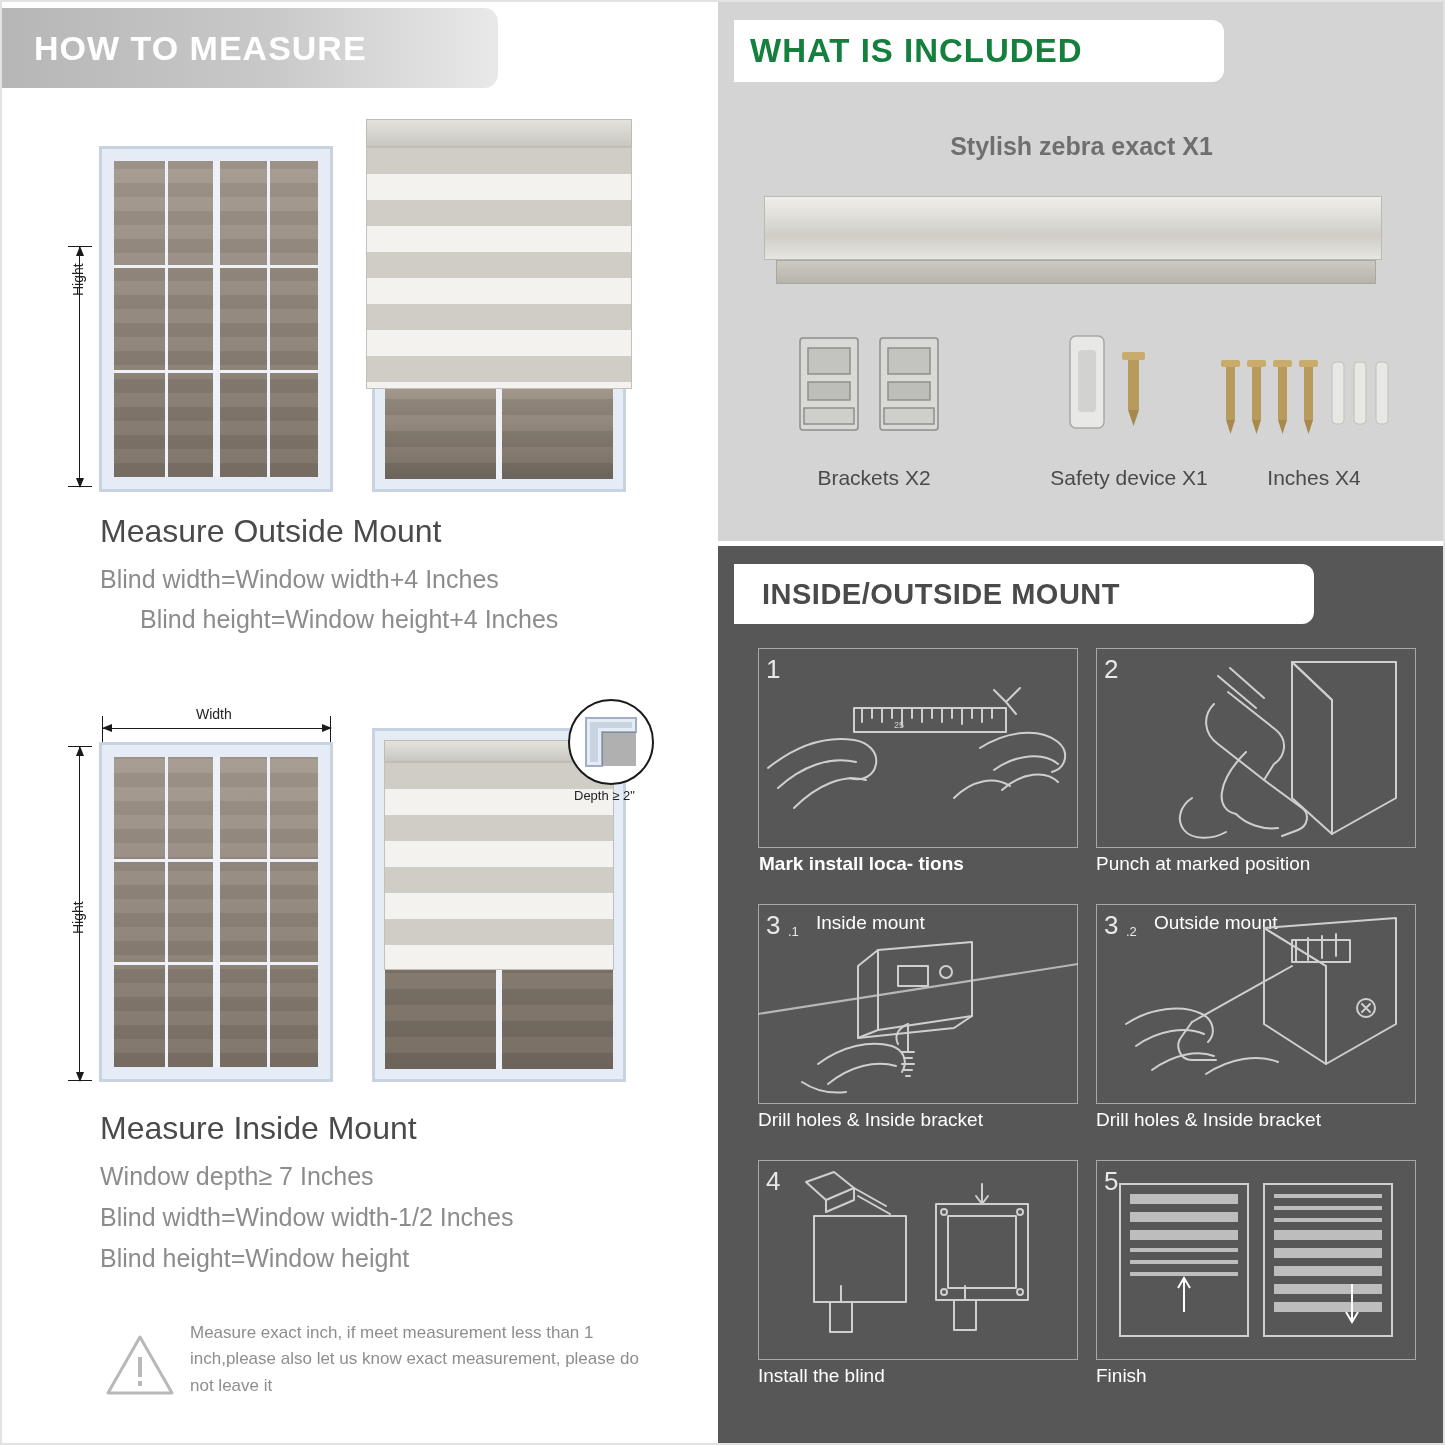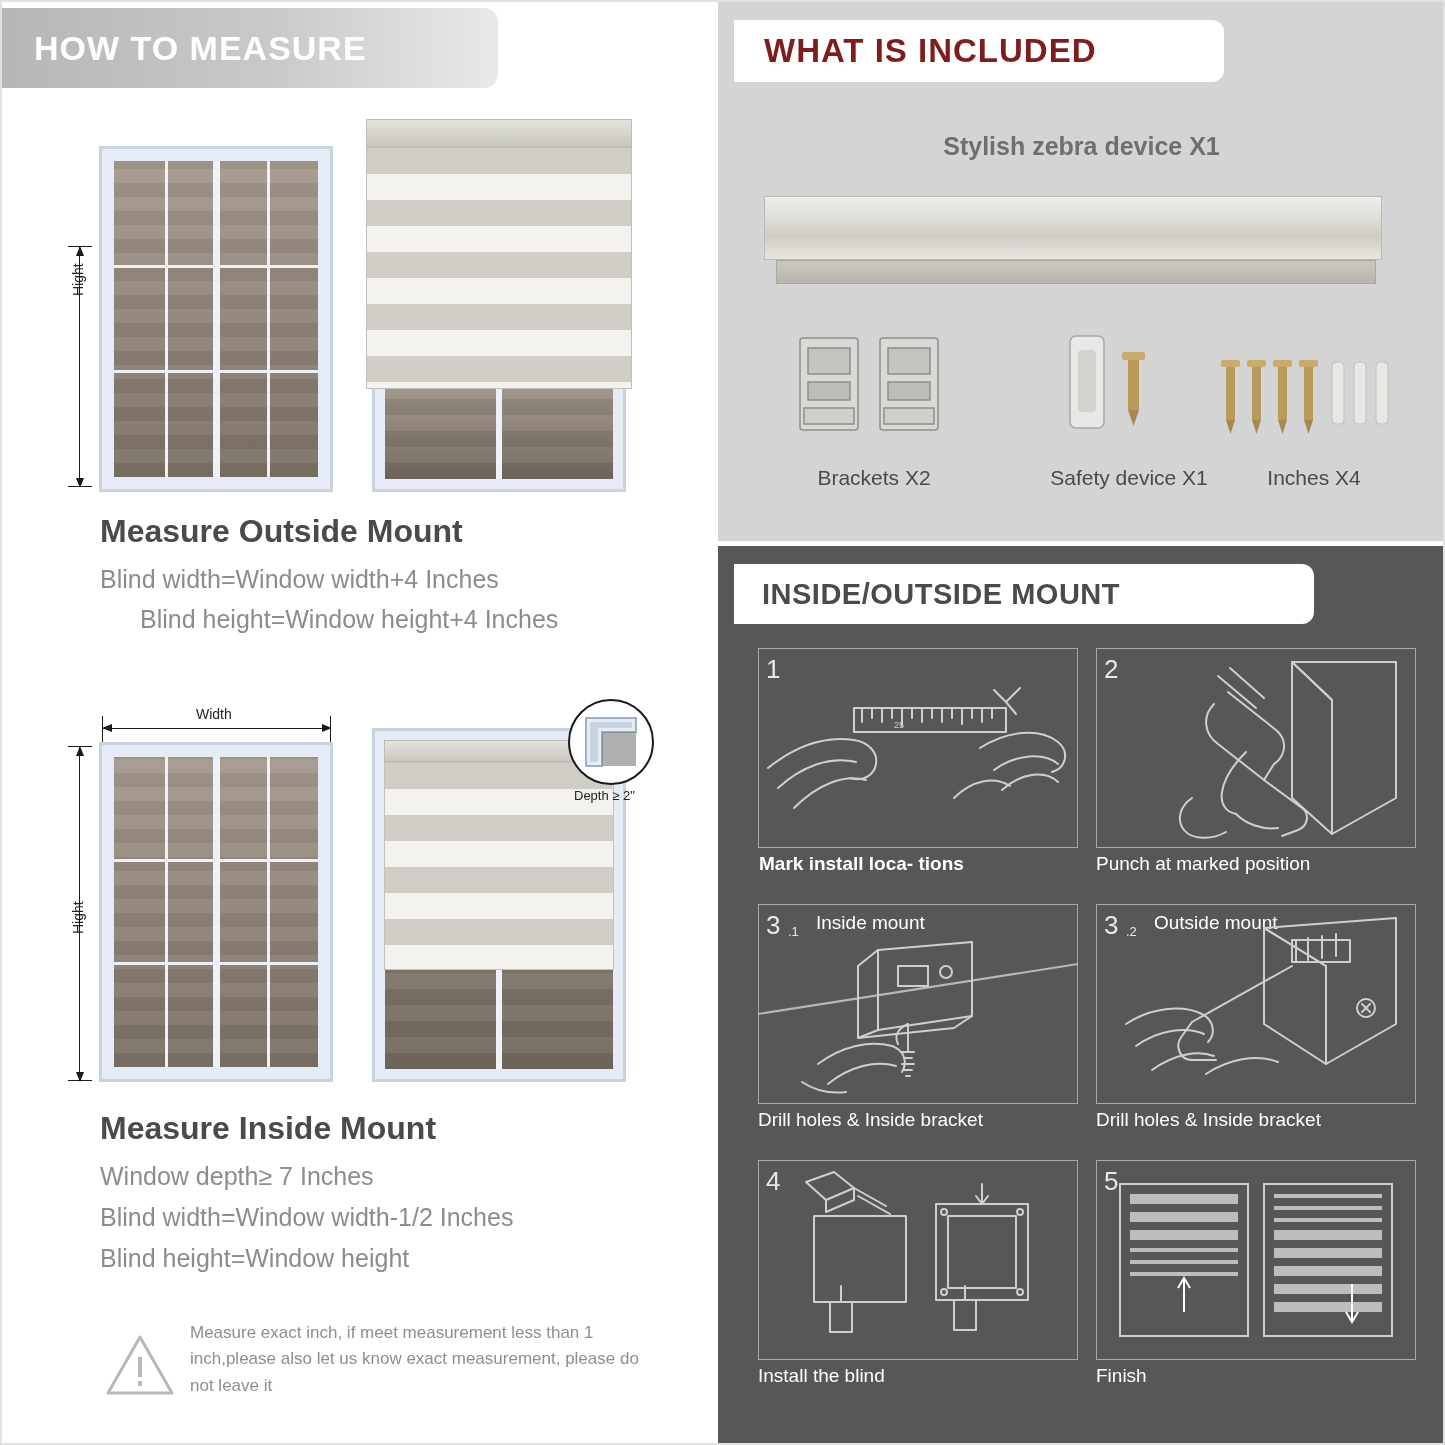--- a/index.html
+++ b/index.html
@@ -64,38 +64,38 @@
   }
   .blind-head {
     position:absolute;
     background:linear-gradient(180deg,#e3e2dc,#c9c7c0);
     border:1px solid #bdbbb4;
   }
 
   .arrow-line { position:absolute; background:#1a1a1a; }
   .tick { position:absolute; background:#1a1a1a; }
 
-  .caption-title { font-size:32px; color:#4a4a4a; font-weight:bold; }
+  .caption-title { font-size:32px; color:#4a4a4a; font-weight:normal; }
   .caption-line { font-size:25px; color:#8c8c8c; }
 
   .note-box { position:absolute; display:flex; gap:14px; align-items:flex-end; }
   .note-text { font-size:17px; color:#8e8e8e; line-height:1.55; }
 
   
   .right-top {
     position:absolute; left:718px; top:0; width:727px; height:546px;
     background:#d4d4d4;
   }
   .hdr-included {
     position:absolute; left:16px; top:20px; width:490px; height:62px;
     background:#ffffff; border-radius:0 12px 12px 0;
     display:flex; align-items:center;
   }
   .hdr-included span {
-    margin-left:30px; font-size:33px; font-weight:bold; color:#7f1d1d; letter-spacing:1px;
+    margin-left:16px; font-size:33px; font-weight:bold; color:#15803d; letter-spacing:1px;
   }
   .blind-title { position:absolute; left:0; top:132px; width:727px; text-align:center;
     font-size:25px; font-weight:bold; color:#6f6f6f; }
 
   .part-label { position:absolute; font-size:21px; color:#4a4a4a; text-align:center; }
 
   
   .right-bot {
     position:absolute; left:718px; top:546px; width:727px; height:899px;
     background:#575757;
@@ -247,21 +247,21 @@
       </svg>
       <div class="note-text" style="width:470px;">Measure exact inch, if meet measurement less than 1 inch,please also let us know exact measurement, please do not leave it</div>
     </div>
   </div>
 
   <div class="right-top">
     <div class="hdr-included">
       <span>WHAT IS INCLUDED</span>
     </div>
 
-    <div class="blind-title">Stylish zebra device X1</div>
+    <div class="blind-title">Stylish zebra exact X1</div>
 
     <div style="position:absolute;left:46px;top:196px;width:618px;height:64px;
       background:linear-gradient(180deg,#efeee9 0%,#e0dfd9 30%,#cfcdc6 62%,#e6e5df 100%);
       border:1px solid #bbb9b3;"></div>
     <div style="position:absolute;left:58px;top:260px;width:600px;height:24px;
       background:linear-gradient(180deg,#cbc9c2,#b6b4ad);border:1px solid #a9a7a0;"></div>
 
     <div style="position:absolute;left:76px;top:330px;width:160px;height:110px;">
       <svg width="160" height="110">
         <g fill="#d9d9d6" stroke="#8f8f8c" stroke-width="1.5">

